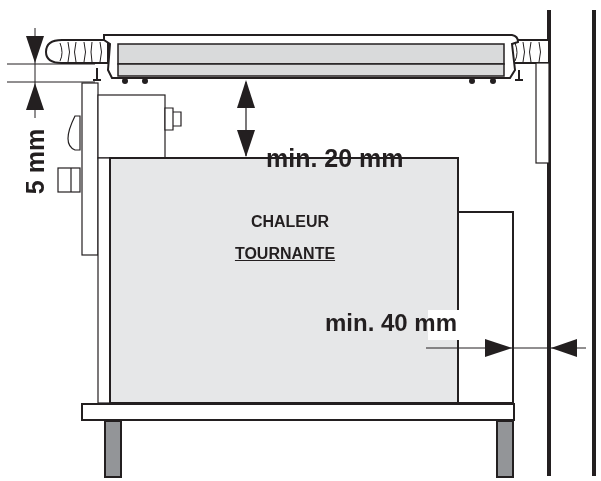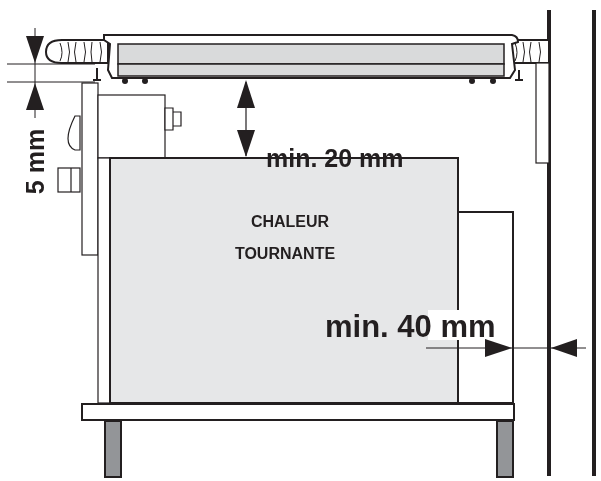--- a/index.html
+++ b/index.html
@@ -74,18 +74,18 @@
 
   <g>
     <rect x="428" y="310" width="58" height="30" fill="#fff"></rect>
     <line x1="426" y1="348" x2="586" y2="348" stroke="#231f20" stroke-width="1"></line>
     <polygon points="485,339 485,357 512,348" fill="#231f20"></polygon>
     <polygon points="577,339 577,357 551,348" fill="#231f20"></polygon>
   </g>
 </svg>
 
 <div class="lbl" style="left:266px;top:100px;font-size:25px;margin-top:44px;">min. 20 mm</div>
-<div class="lbl" style="left:325px;top:309px;font-size:31px;">min. 40 mm</div>
+<div class="lbl" style="left:325px;top:309px;font-size:24px;">min. 40 mm</div>
 <div class="lbl" style="left:-2px;top:147px;font-size:25px;transform:rotate(-90deg);transform-origin:center;width:74px;text-align:center;">5 mm</div>
 <div class="lbl" style="left:110px;top:206px;width:360px;text-align:center;font-size:16px;line-height:32px;">
   <div>CHALEUR</div>
-  <div style="margin-left:-10px;">TOURNANTE</div>
+  <div style="margin-left:-10px;text-decoration:underline;">TOURNANTE</div>
 </div>
 
 </body></html>

